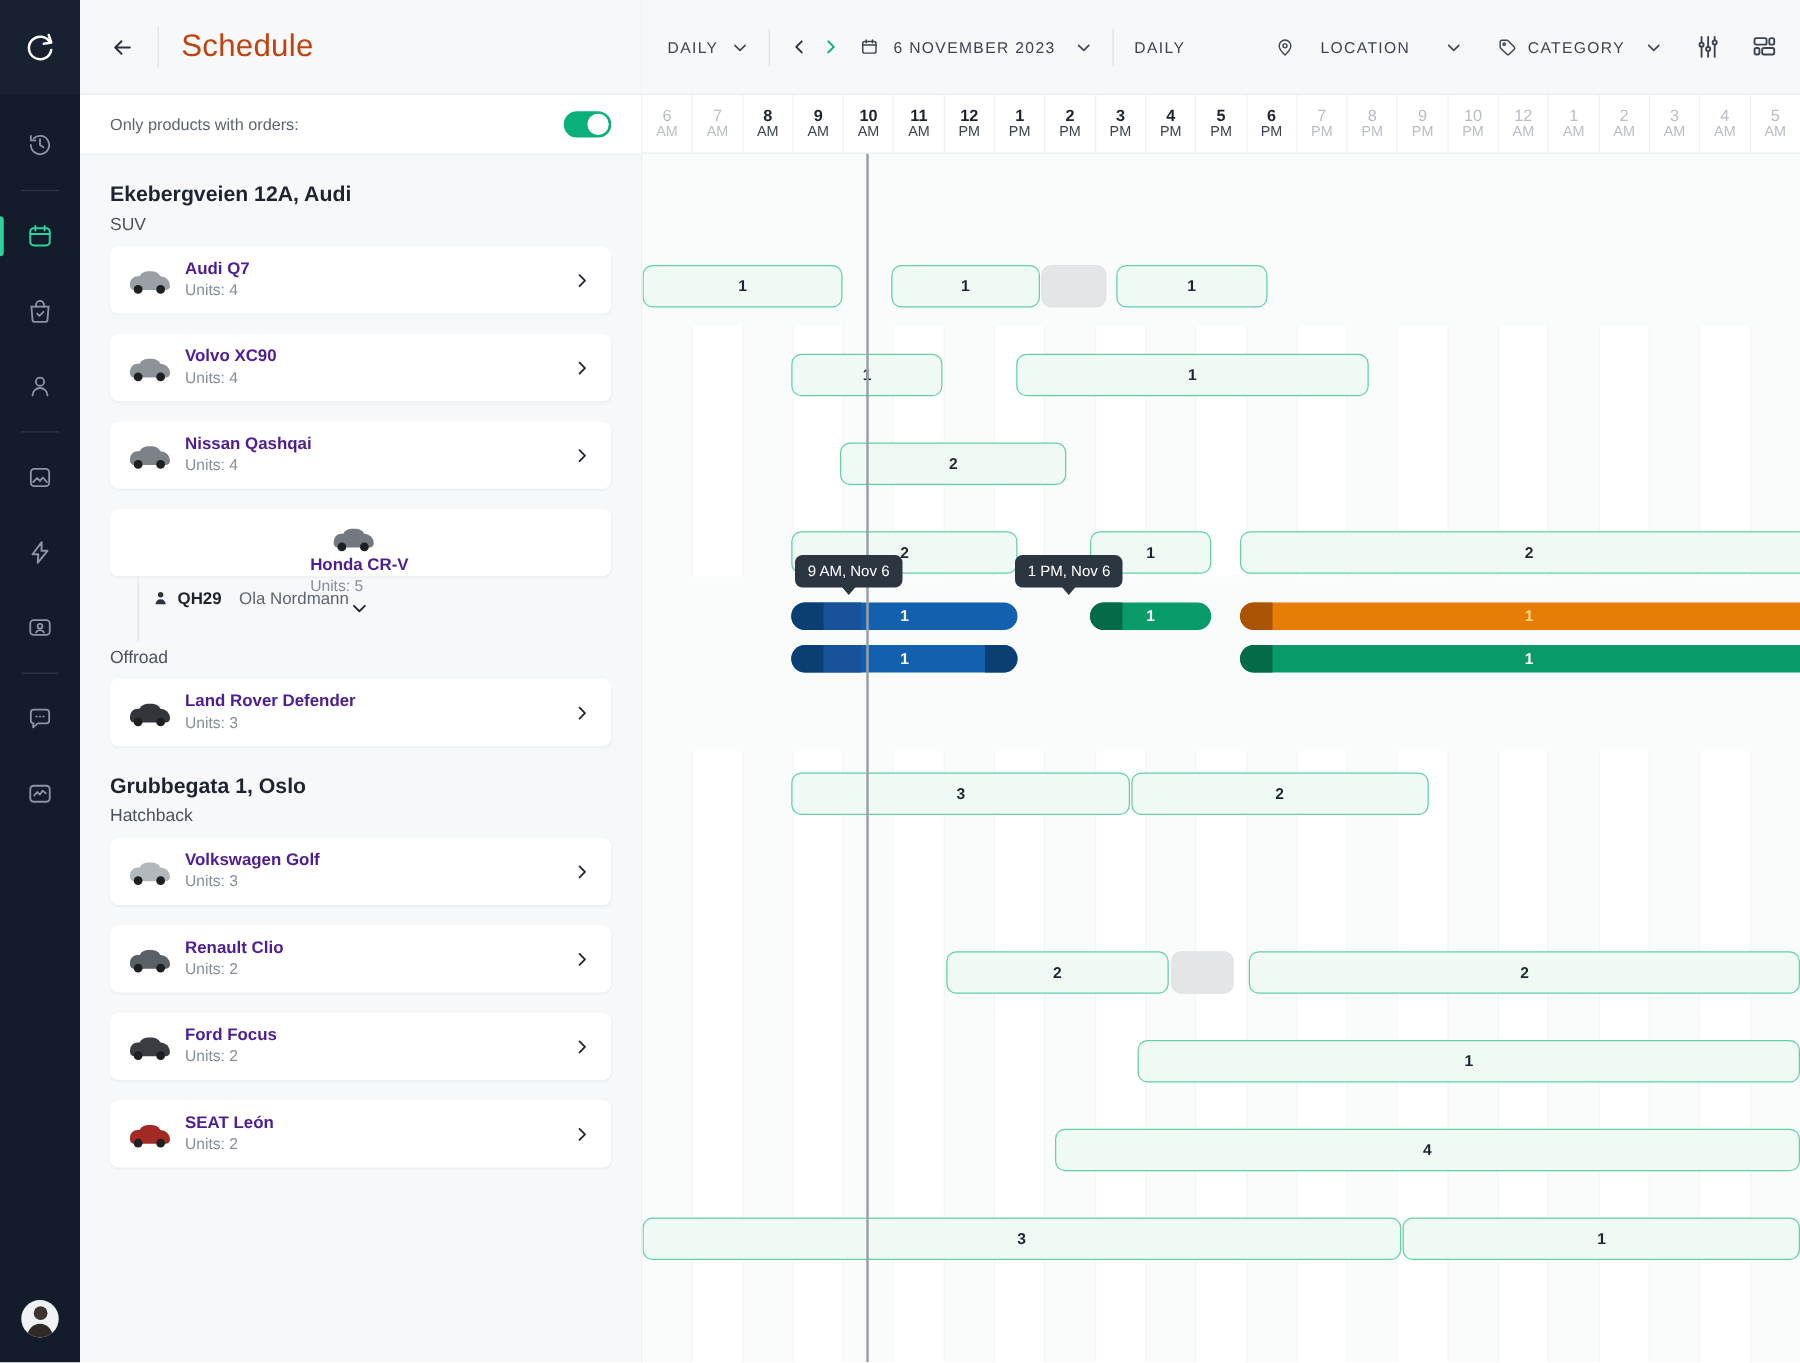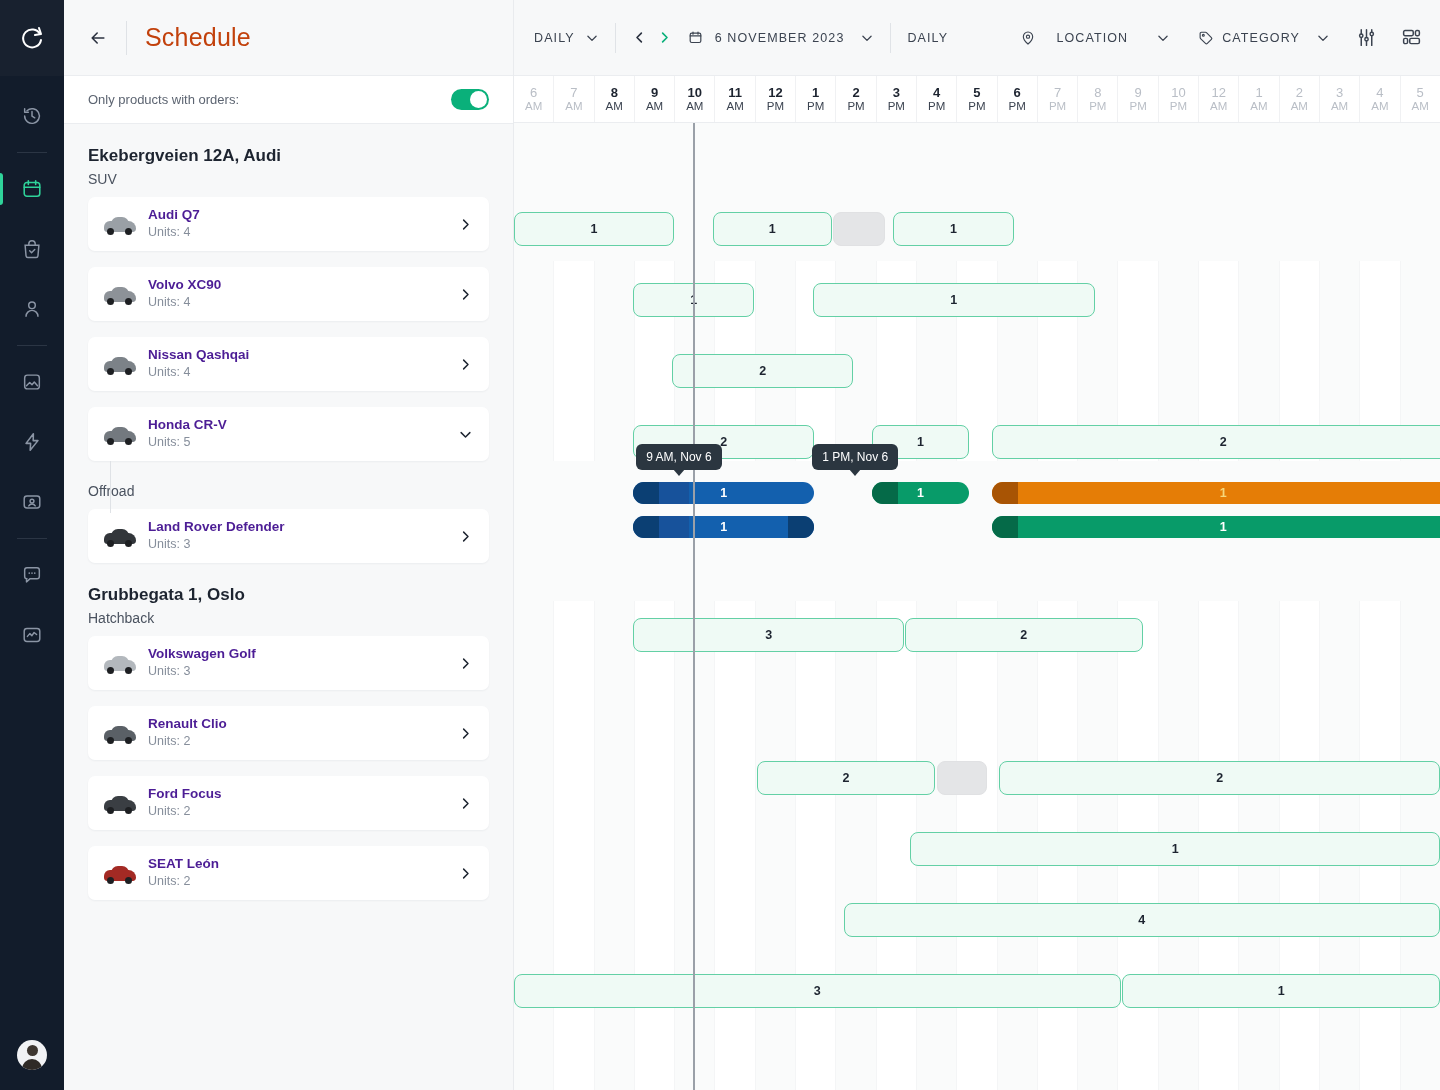--- a/index.html
+++ b/index.html
@@ -74,21 +74,21 @@
     width: 17px; height: 17px; border-radius: 50%; background: #fff;
   }
   .list { flex: 1; overflow: hidden; padding: 0 24px; }
   .loc-title { font-size: 17px; font-weight: 700; color: #1d2430; margin-top: 22px; }
   .cat-title { font-size: 14px; color: #4a525f; margin-top: 5px; margin-bottom: 10px; }
   .prod-card {
     background: #fff; border-radius: 7px; height: 54px;
     display: flex; align-items: center; padding: 0 16px 0 14px;
     margin-bottom: 16px; box-shadow: 0 1px 2px rgba(20,30,50,.05);
   }
-  .prod-card.expanded { margin-bottom: 0; }
+  .prod-card.expanded { margin-bottom: 0; flex-direction: column; }
   .car-thumb { width: 36px; height: 26px; flex:0 0 36px; margin-right: 10px; position: relative; }
   .car-thumb .shape {
     position:absolute; left:2px; bottom:5px; width:32px; height:11px; border-radius: 7px 9px 4px 4px;
   }
   .car-thumb .roof {
     position:absolute; left:9px; bottom:12px; width:18px; height:8px; border-radius: 7px 7px 0 0;
   }
   .car-thumb .w1, .car-thumb .w2 {
     position:absolute; bottom:2px; width:7px; height:7px; border-radius:50%; background:#1d1f22;
   }
@@ -346,20 +346,30 @@
             <div class="prod-name">Honda CR-V</div>
             <div class="prod-units">Units: 5</div>
           </div>
           <div class="chev">
             <svg width="15" height="15" viewBox="0 0 24 24" fill="none" stroke="currentColor" stroke-width="2.3">
               <path d="M5 9l7 7 7-7" stroke-linecap="round" stroke-linejoin="round"></path>
             </svg>
           </div>
         </div>
         <div class="sub-wrap">
+          <div class="sub-row">
+            <span class="sub-icon">
+              <svg width="13" height="13" viewBox="0 0 24 24" fill="currentColor">
+                <circle cx="12" cy="7" r="4"></circle>
+                <path d="M4.5 21a7.5 7.5 0 0 1 15 0z"></path>
+              </svg>
+            </span>
+            <span class="sub-code">QH29</span>
+            <span class="sub-name">Ola Nordmann</span>
+          </div>
         </div>
         <div class="cat-title" style="margin-top: 22px;">Offroad</div>
         <div class="prod-card">
           <div class="car-thumb">
             <div class="shape" style="background:#32363a"></div>
             <div class="roof" style="background:#32363a"></div>
             <div class="w1"></div>
             <div class="w2"></div>
           </div>
           <div class="prod-info">

